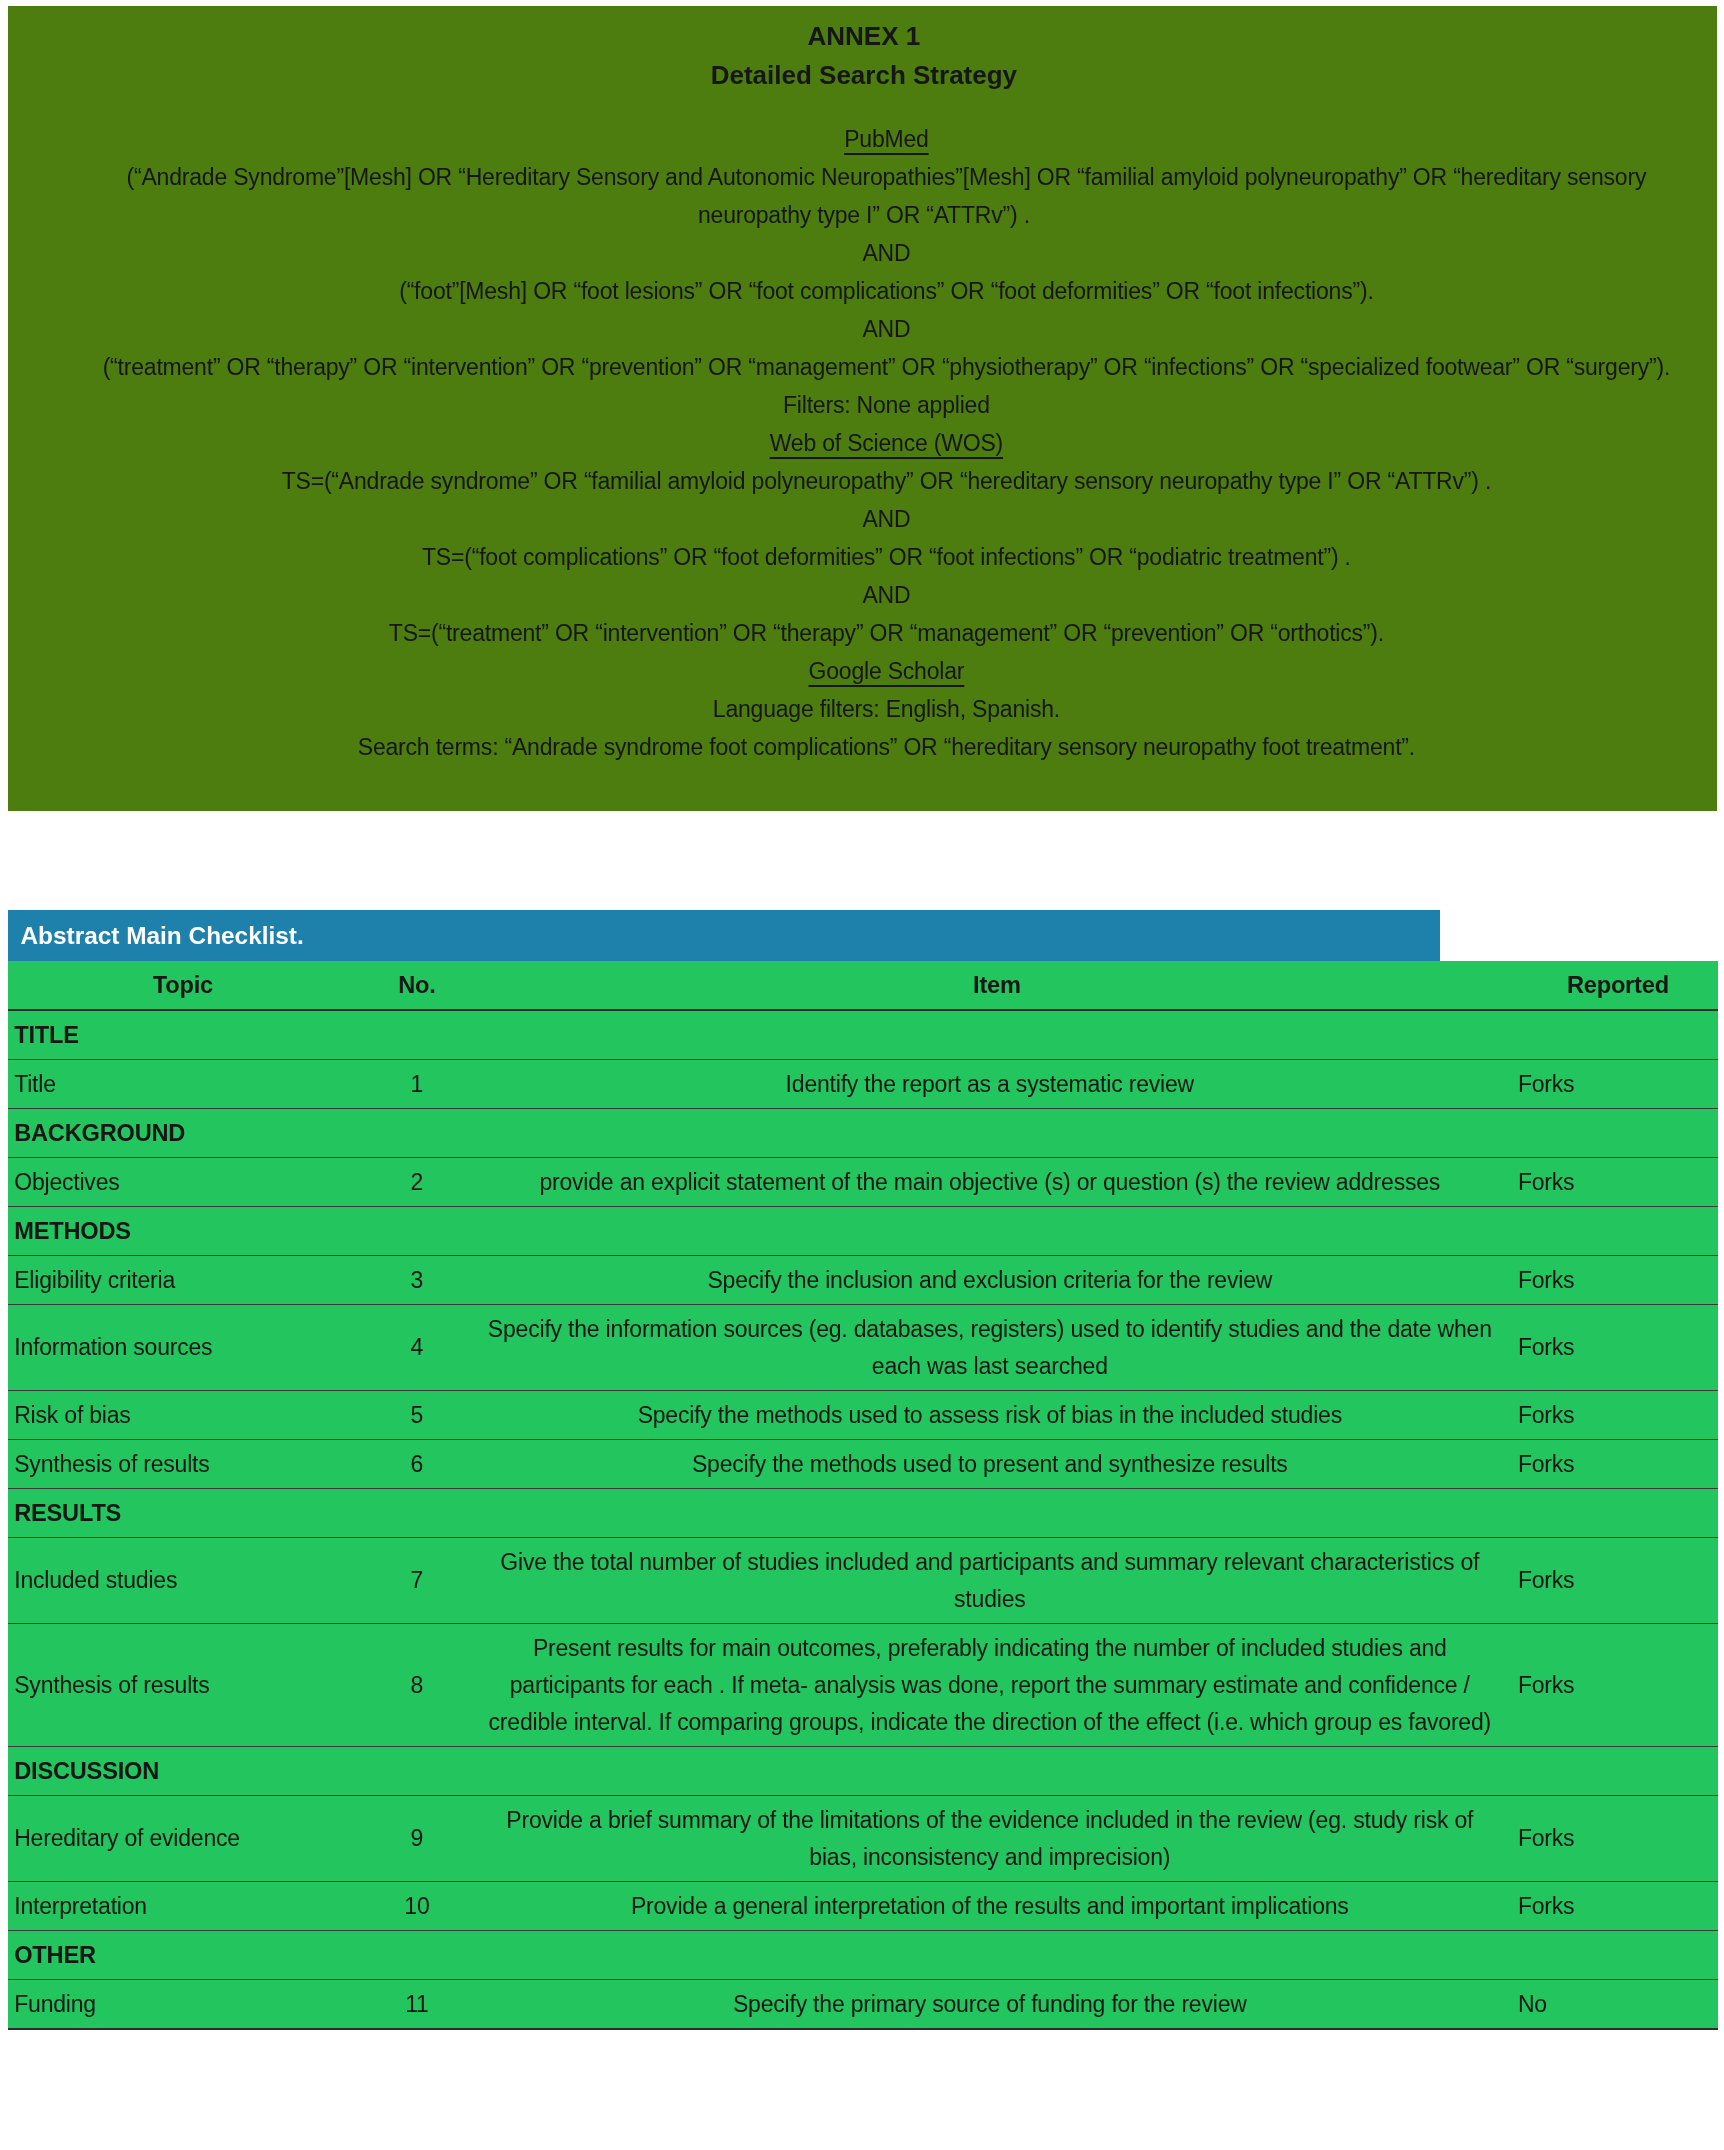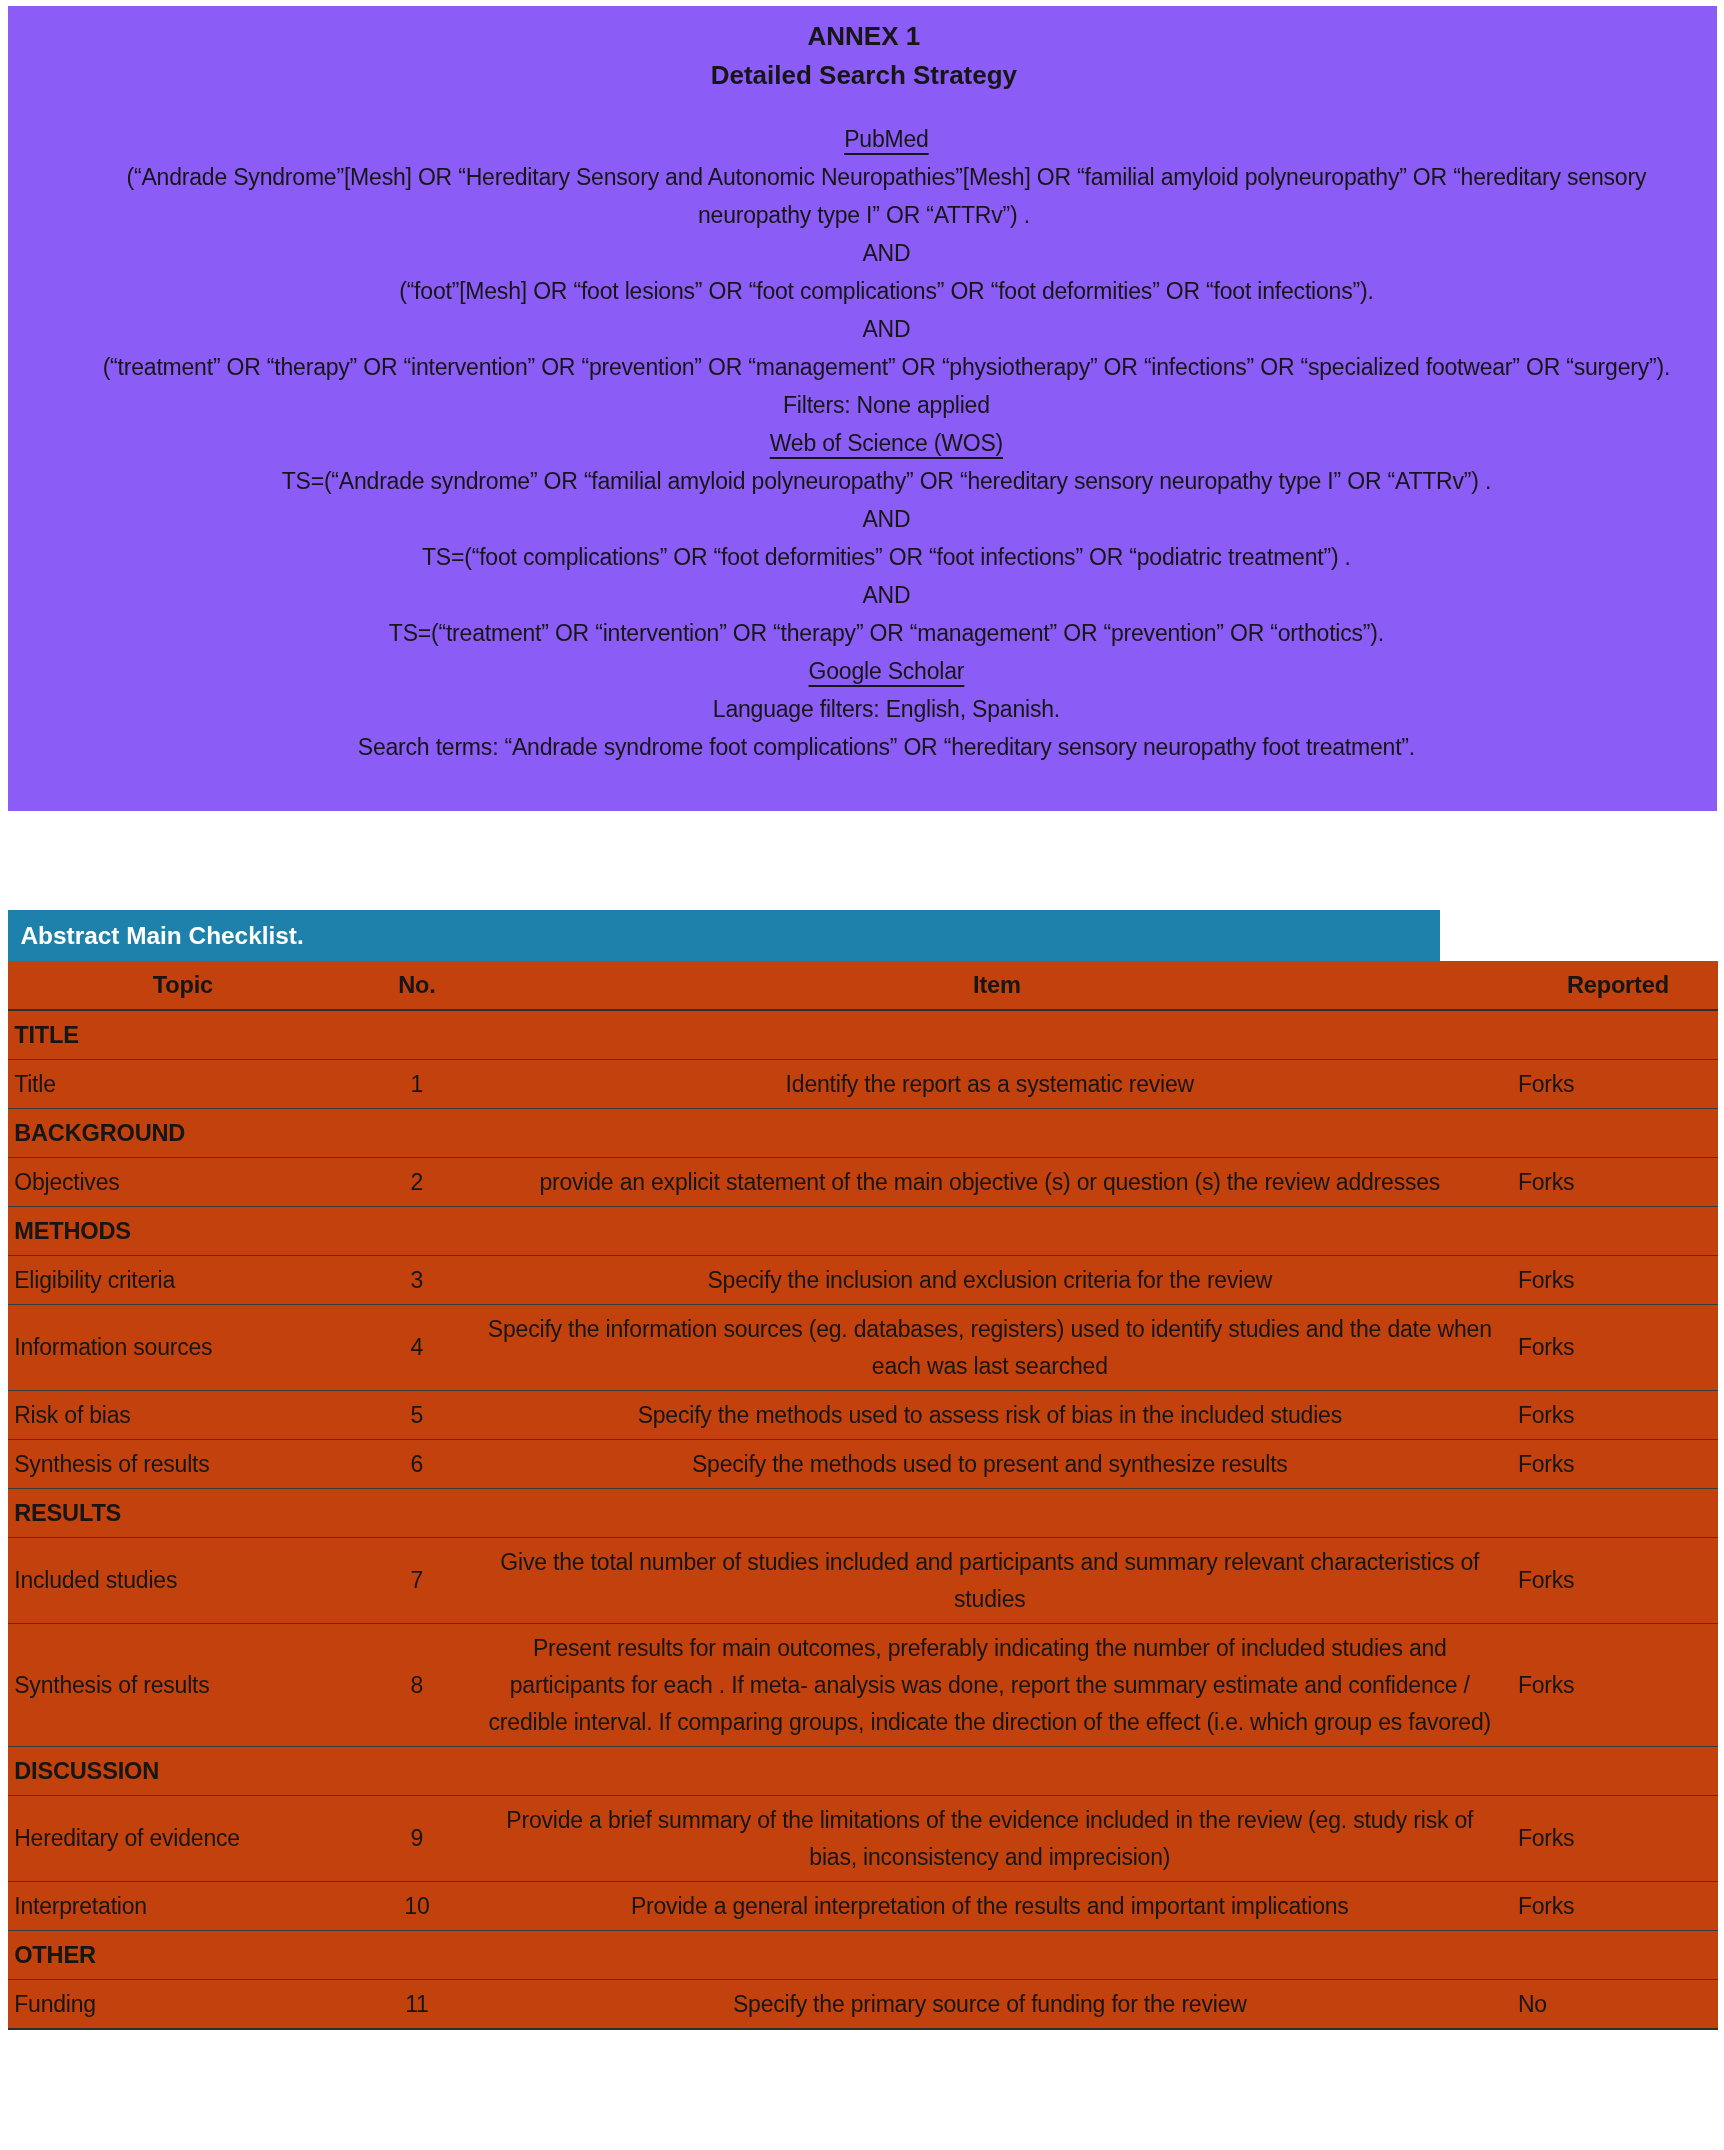--- a/index.html
+++ b/index.html
@@ -9,21 +9,21 @@
     font-family:"Liberation Sans",sans-serif;
     color:#161616;
     -webkit-font-smoothing:antialiased;
   }
   
   .annex-box{
     box-sizing:border-box;
     margin:6.3px 7.9px 0 7.9px;
     width:1709px;
     height:805px;
-    background:#8b5cf6;
+    background:#4d7c0f;
     padding:11px 28px 19px 31px;
     overflow:hidden;
   }
   .annex-heading{
     text-align:center;
     font-weight:bold;
     font-size:26px;
     line-height:39px;
     margin:0 0 25px 0;
   }
@@ -54,21 +54,21 @@
     font-weight:bold;
     font-size:24.4px;
     display:flex;
     align-items:center;
     padding-left:12.6px;
   }
   table.checklist{
     width:1709px;
     border-collapse:collapse;
     table-layout:fixed;
-    background:#c2410c;
+    background:#22c55e;
     border-bottom:2.4px solid #2e2e2e;
   }
   col.c-topic{width:350px;}
   col.c-no{width:118px;}
   col.c-item{width:1042px;}
   col.c-reported{width:200px;}
   th,td{
     font-size:23px;
     line-height:37px;
     letter-spacing:-0.2px;

